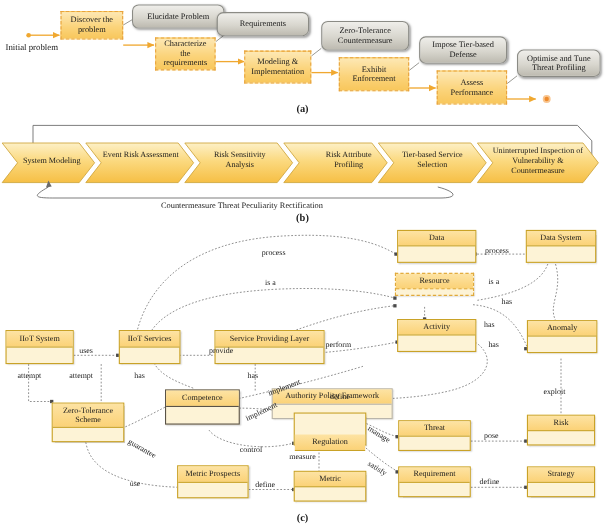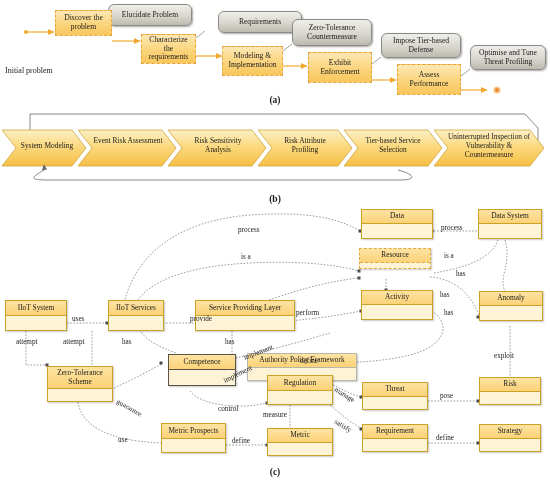--- a/index.html
+++ b/index.html
@@ -19,21 +19,21 @@
         background:linear-gradient(180deg,#efeeea 0%,#d8d6ce 55%,#bdbab0 100%);
         box-shadow:1px 1px 2px rgba(0,0,0,.35);
         display:flex;align-items:center;justify-content:center;text-align:center;
         font-size:7.6px;line-height:1.18;color:#1b1b1b;padding:1px 3px;
         box-sizing:border-box;}
   .ybox{position:absolute;border:1px dashed #e8a33d;
         background:linear-gradient(180deg,#fde8b4 0%,#fbd47c 55%,#f8c75c 100%);
         display:flex;align-items:center;justify-content:center;text-align:center;
         font-size:7.6px;line-height:1.18;color:#1b1b1b;padding:1px 2px;
         box-sizing:border-box;}
-  .ilabel{position:absolute;font-size:8px;white-space:nowrap;margin-top:28px;}
+  .ilabel{position:absolute;font-size:8px;white-space:nowrap;}
 
   
   .chev-txt{position:absolute;text-align:center;font-size:7.4px;line-height:1.2;
             color:#1b1b1b;}
   .blab{position:absolute;font-size:7.6px;white-space:nowrap;text-align:center;}
 
   
   .cls{position:absolute;box-sizing:border-box;border:1px solid #c9a227;
        background:#fdf3d6;box-shadow:1px 1px 1.5px rgba(0,0,0,.22);}
   .cls.dash{border:1.2px dashed #e0a93a;}
@@ -78,24 +78,24 @@
 
     <line x1="120" y1="18" x2="110" y2="24" stroke="#8b8b85" stroke-width=".8"></line>
     <line x1="205" y1="31" x2="196" y2="38" stroke="#8b8b85" stroke-width=".8"></line>
     <line x1="292" y1="44" x2="283" y2="51" stroke="#8b8b85" stroke-width=".8"></line>
     <line x1="381" y1="57" x2="372" y2="64" stroke="#8b8b85" stroke-width=".8"></line>
     <line x1="470" y1="69" x2="461" y2="76" stroke="#8b8b85" stroke-width=".8"></line>
   </svg>
 
   <div class="ilabel" style="left:5px;top:38px;">Initial problem</div>
 
-  <div class="gbox" style="left:108px;top:4px;width:84px;height:22px;">
+  <div class="gbox" style="left:120px;top:4px;width:84px;height:22px;">
     <span>Elucidate Problem</span>
   </div>
-  <div class="gbox" style="left:218px;top:11px;width:84px;height:22px;">
+  <div class="gbox" style="left:197px;top:11px;width:84px;height:22px;">
     <span>Requirements</span>
   </div>
   <div class="gbox" style="left:292px;top:19px;width:80px;height:27px;">
     <span>Zero-Tolerance Countermeasure</span>
   </div>
   <div class="gbox" style="left:381px;top:33px;width:80px;height:25px;">
     <span>Impose Tier-based Defense</span>
   </div>
   <div class="gbox" style="left:470px;top:45px;width:76px;height:25px;">
     <span>Optimise and Tune Threat Profiling</span>
@@ -141,24 +141,25 @@
     <path d="M344,22 L428,22 L442,40 L428,58 L344,58 L358,40 z" fill="url(#chg)" stroke="#cfa63e" stroke-width=".8"></path>
     <path d="M434,22 L530,22 L544,40 L530,58 L434,58 L448,40 z" fill="url(#chg)" stroke="#cfa63e" stroke-width=".8"></path>
 
     <path d="M44,62 C30,70 30,72 48,72 L400,72 C418,72 414,66 398,62" fill="none" stroke="#6b6b6b" stroke-width=".8"></path>
     <path d="M44,56 L41.8,62.5 L47,61.5 z" fill="#6b6b6b"></path>
   </svg>
 
   <div class="chev-txt" style="left:14px;top:34px;width:66px;"><span>System Modeling</span></div>
   <div class="chev-txt" style="left:92px;top:29px;width:72px;"><span>Event Risk Assessment</span></div>
   <div class="chev-txt" style="left:182px;top:29px;width:72px;"><span>Risk Sensitivity Analysis</span></div>
-  <div class="chev-txt" style="left:272px;top:29px;width:66px;"><span>Risk Attribute Profiling</span></div>
+  <div class="chev-txt" style="left:284px;top:29px;width:66px;"><span>Risk Attribute Profiling</span></div>
   <div class="chev-txt" style="left:356px;top:29px;width:74px;"><span>Tier-based Service Selection</span></div>
   <div class="chev-txt" style="left:446px;top:25px;width:86px;"><span>Uninterrupted Inspection of Vulnerability &amp; Countermeasure</span></div>
 
+  <div class="blab" style="left:0;top:74px;width:440px;">Countermeasure Threat Peculiarity Rectification</div>
 
   <div class="cap" style="top:86px;">(b)</div>
 </div>
 
 <div class="panel" id="panel-c">
 
   <svg width="550" height="278">
     <g stroke="#7a7a7a" stroke-width=".75" fill="none" stroke-dasharray="1.6,1.6">
 
       <path d="M67,118 L108,118"></path>
@@ -274,37 +275,37 @@
   <div class="cls" style="left:361px;top:85px;width:72px;height:30px;">
     <div class="hd" style="height:14px;">Activity</div>
     <div class="bd" style="height:15px;"></div>
   </div>
 
   <div class="cls" style="left:479px;top:86px;width:64px;height:30px;">
     <div class="hd" style="height:14px;">Anomaly</div>
     <div class="bd" style="height:15px;"></div>
   </div>
 
-  <div class="cls" style="left:168px;top:149px;width:68px;height:32px;border-color:#5a5347;">
+  <div class="cls" style="left:150px;top:149px;width:68px;height:32px;border-color:#5a5347;">
     <div class="hd" style="height:15px;border-bottom-color:#5a5347;">Competence</div>
     <div class="bd" style="height:16px;"></div>
   </div>
 
   <div class="cls" style="left:47px;top:161px;width:66px;height:36px;">
     <div class="hd" style="height:22px;">Zero-Tolerance Scheme</div>
     <div class="bd" style="height:13px;"></div>
   </div>
 
   <div class="cls gray" style="left:247px;top:148px;width:110px;height:28px;">
     <div class="hd" style="height:14px;">Authority Policy Framework</div>
     <div class="bd" style="height:13px;"></div>
   </div>
 
   <div class="cls" style="left:267px;top:170px;width:66px;height:30px;">
-    <div class="hd" style="height:15px;">Regulation</div>
+    <div class="hd" style="height:15px;margin-top:19px;">Regulation</div>
     <div class="bd" style="height:14px;"></div>
   </div>
 
   <div class="cls" style="left:362px;top:177px;width:66px;height:28px;">
     <div class="hd" style="height:14px;">Threat</div>
     <div class="bd" style="height:13px;"></div>
   </div>
 
   <div class="cls" style="left:479px;top:172px;width:62px;height:28px;">
     <div class="hd" style="height:14px;">Risk</div>

